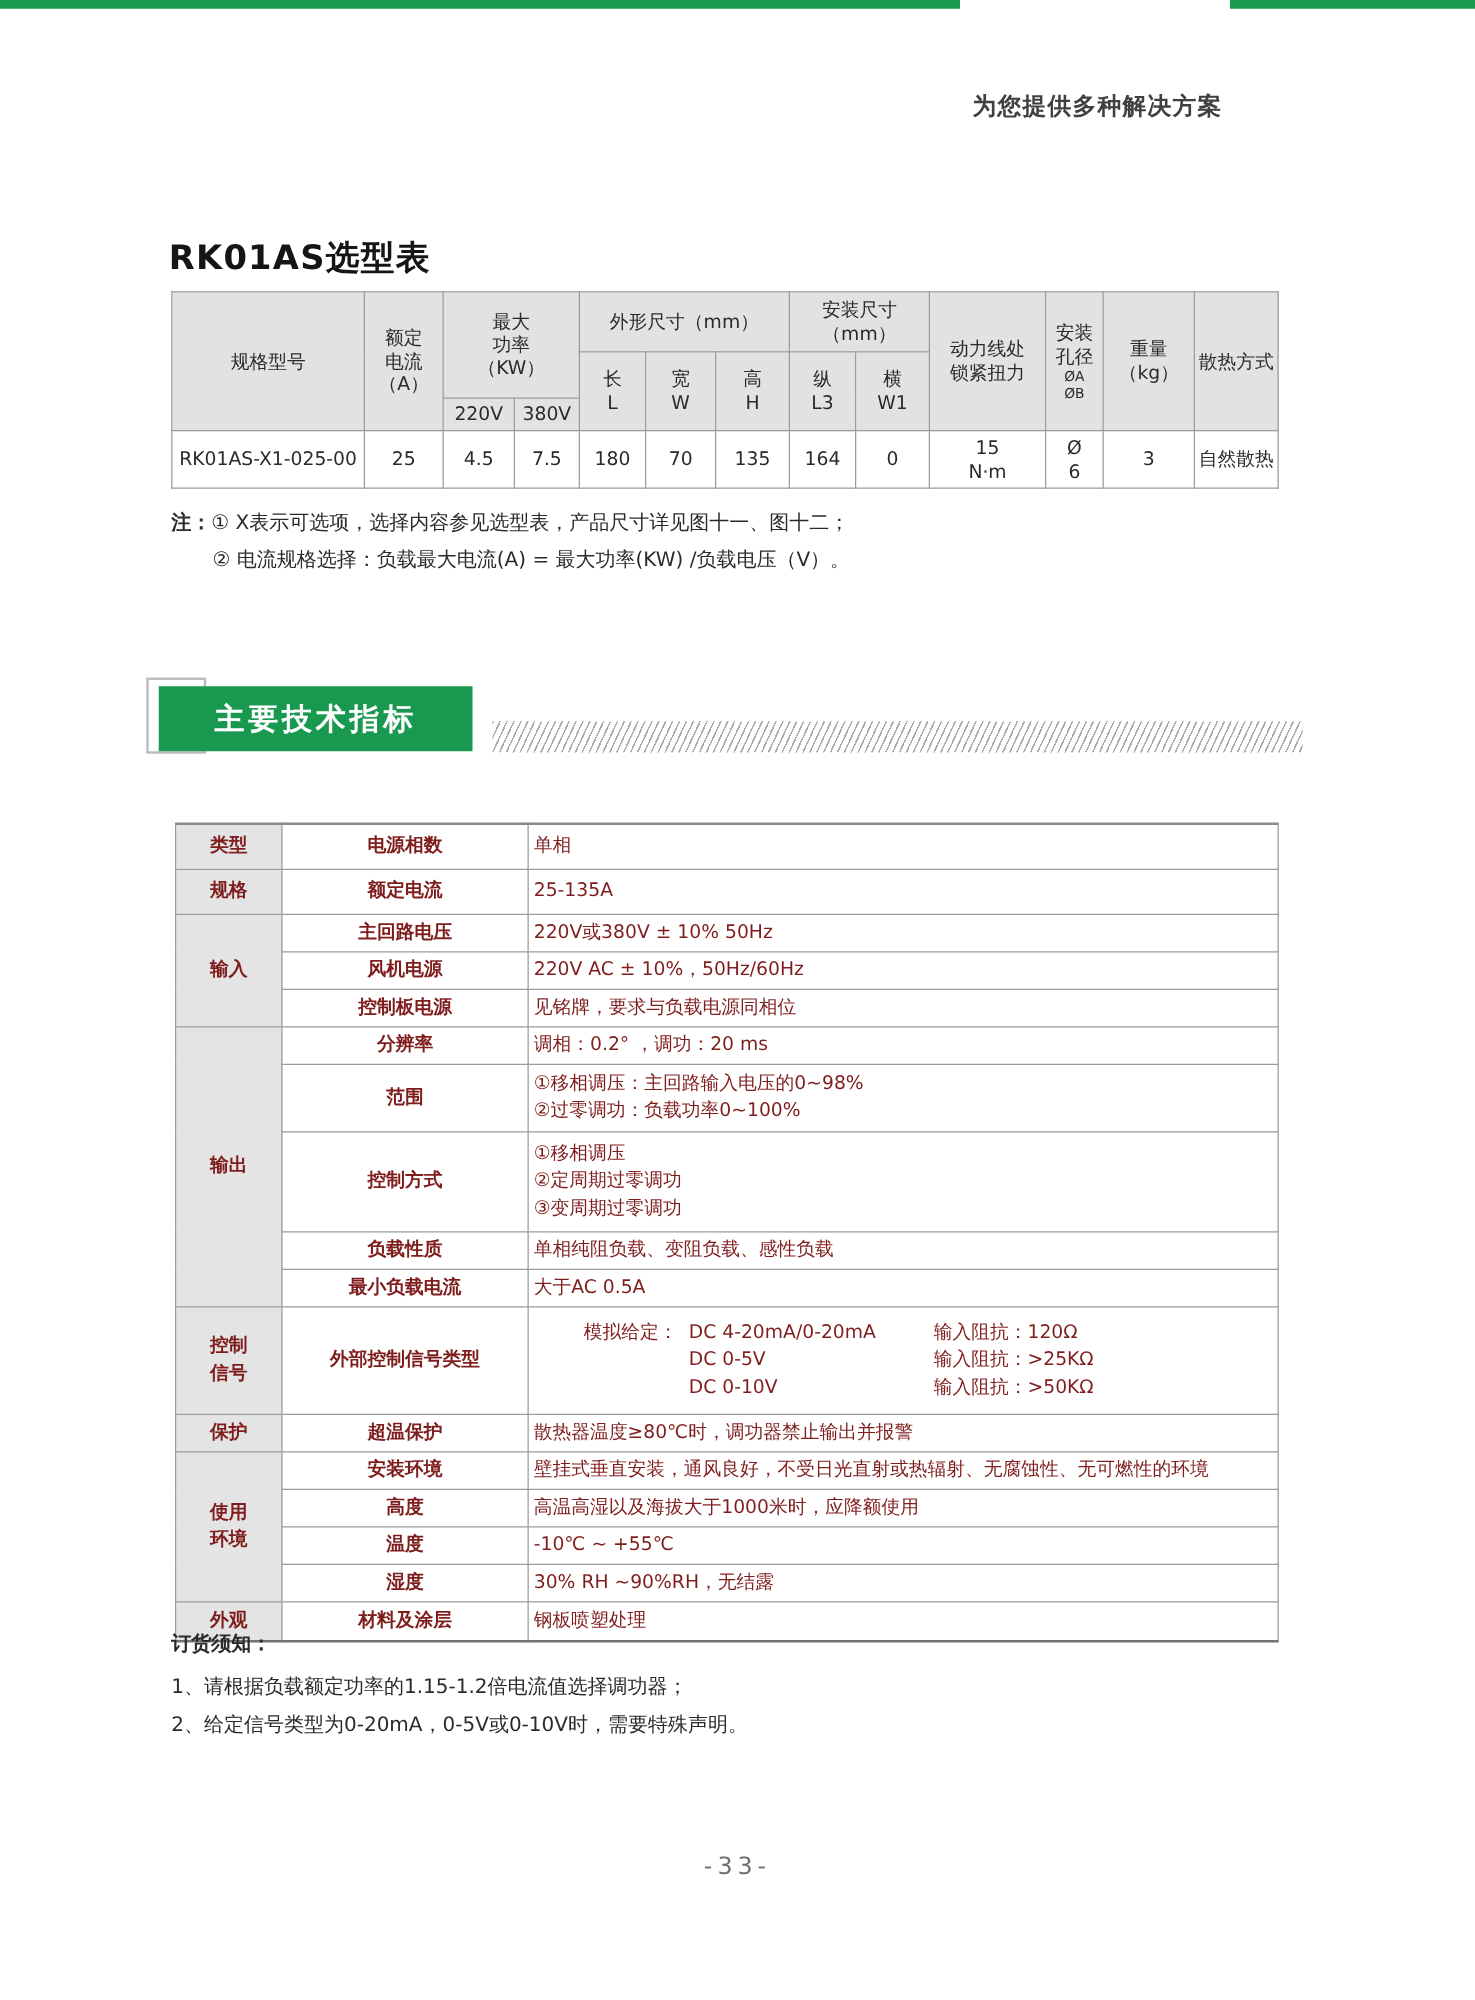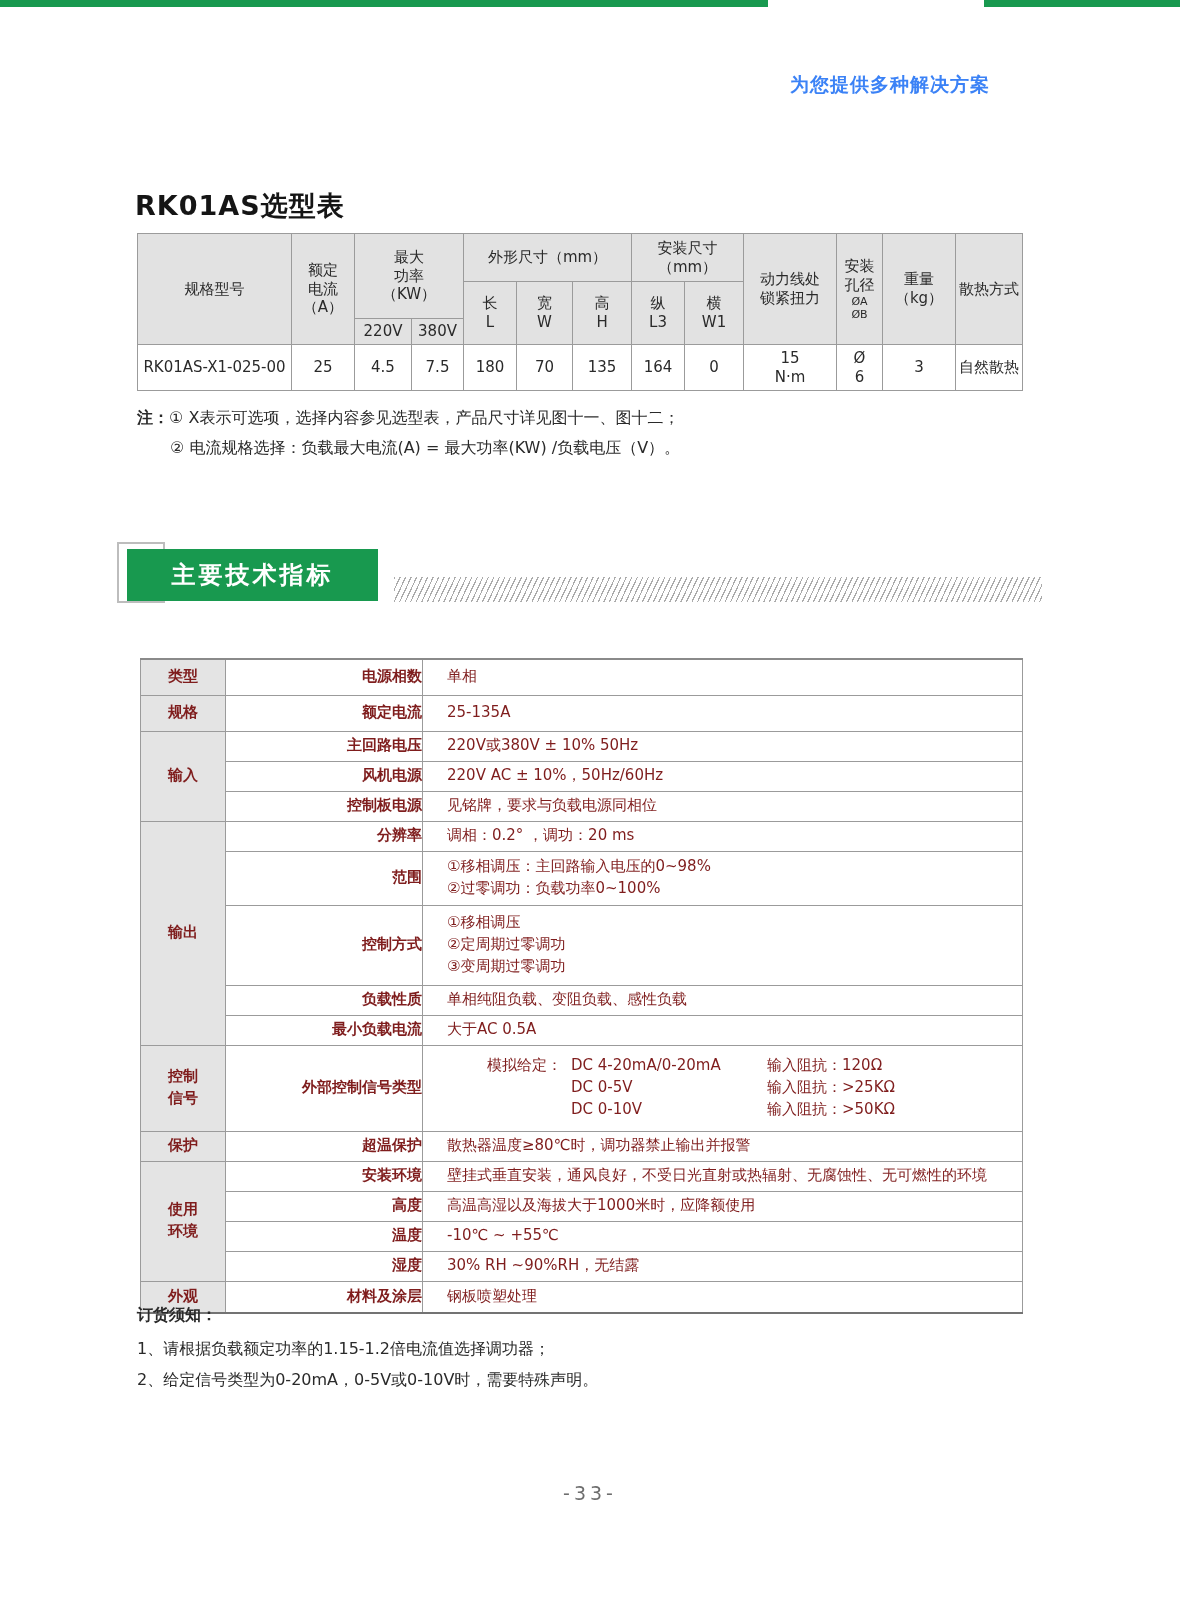--- a/index.html
+++ b/index.html
@@ -9,23 +9,22 @@
     background:#ffffff; overflow:hidden;
     font-family:"DejaVu Sans","Liberation Sans",sans-serif;
     color:#222;
   }
   
   .hdr-line { position:absolute; height:7px; background:#18994F; }
   .hdr-line.left  { left:0; top:87; width:768px; }
   .hdr-line.right { left:984px; top:87; width:196px; }
   .hdr-slogan {
     position:absolute; left:778px; top:72px; width:200px;
-    color:#3b82f6; font-size:19px; font-weight:bold; letter-spacing:1px;
+    color:#404040; font-size:19px; font-weight:bold; letter-spacing:1px;
     white-space:nowrap;
-    margin-left:12px;
   }
   
   .sel-title {
     position:absolute; left:135px; top:188px;
     font-size:27px; font-weight:bold; color:#151515; letter-spacing:1px;
   }
   table.sel {
     position:absolute; left:137px; top:233px; width:885px;
     border-collapse:collapse; table-layout:fixed;
     font-size:15px; color:#2a2a2a;
@@ -66,22 +65,22 @@
     font-size:15px; color:#7f1d1d;
     border-top:2px solid #8a8a8a; border-bottom:2px solid #737373;
   }
   table.tech td {
     border:1px solid #9b9b9b; vertical-align:middle; padding:2px 0;
     line-height:1.45;
   }
   table.tech td.g {
     background:#e4e4e4; font-weight:bold; text-align:center; white-space:pre-line;
   }
-  table.tech td.p { text-align:right; font-weight:bold; }
-  table.tech td.v { text-align:left; padding-left:24px; padding-right:10px; }
+  table.tech td.p { text-align:center; font-weight:bold; }
+  table.tech td.v { text-align:left; padding-left:4px; padding-right:10px; }
   .sigline { white-space:nowrap;margin-left:40px; }
   .sigpre { display:inline-block; width:84px; }
   .sigval { display:inline-block; width:196px; }
   
   .order {
     position:absolute; left:137px; top:1300px; width:760px;
     font-size:16px; color:#2a2a2a; line-height:1.9;
   }
   .order .t { font-weight:bold; margin-bottom:4px; }
   

